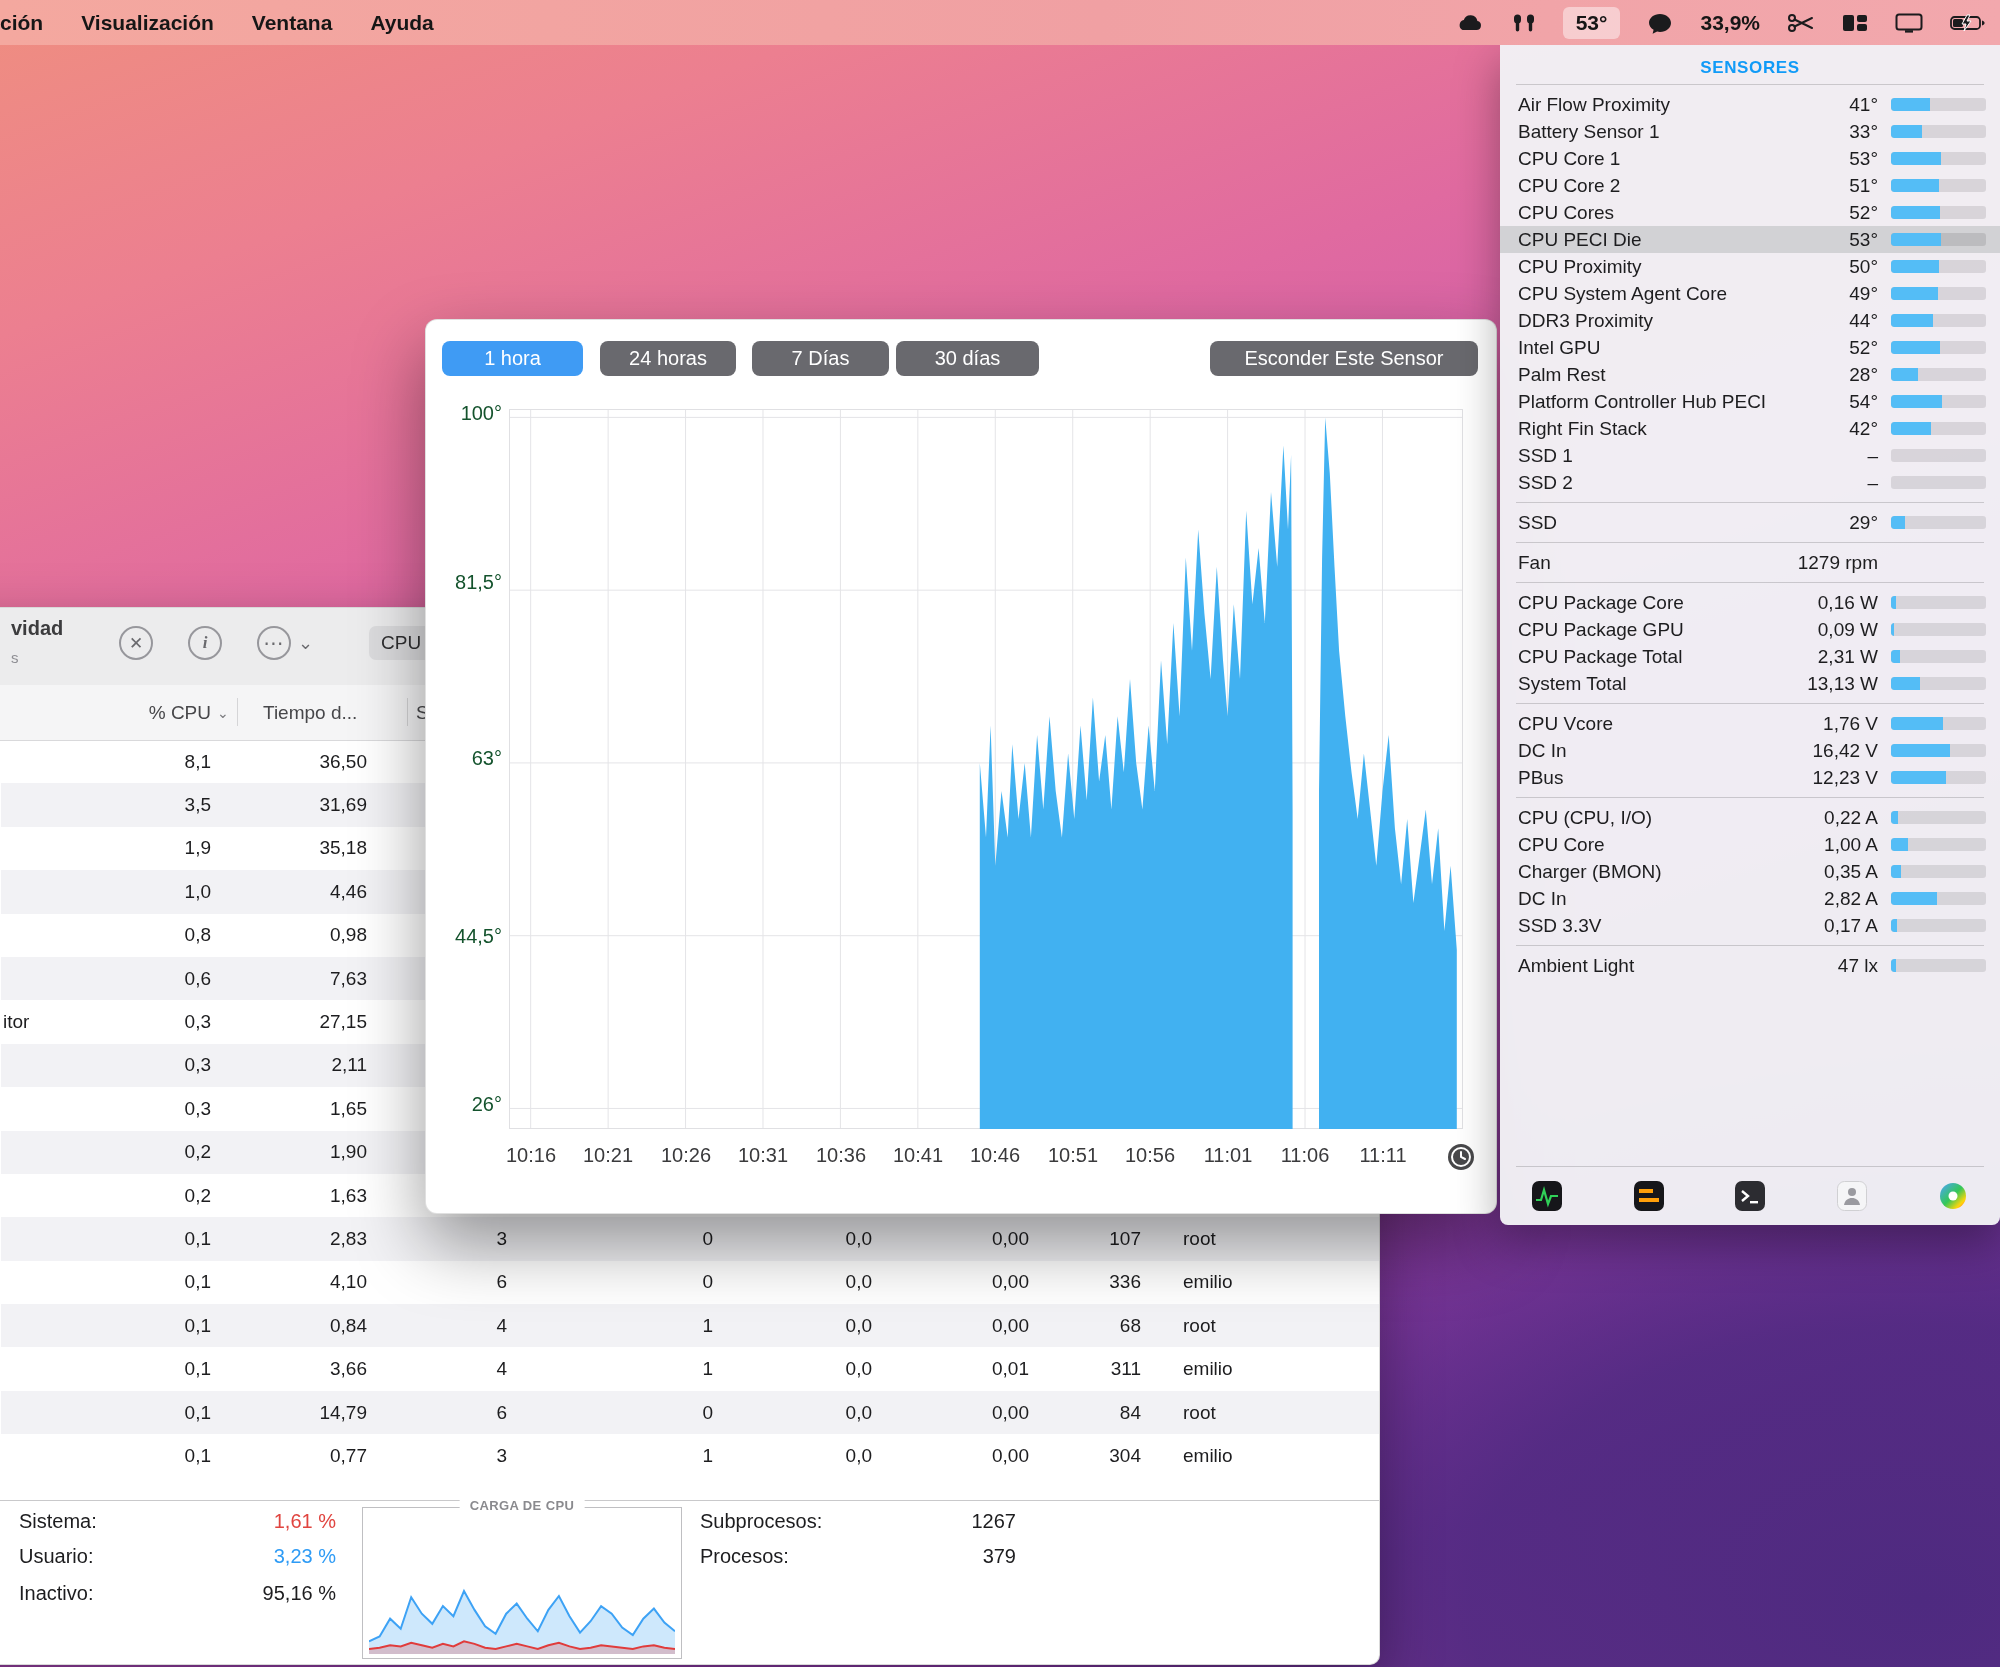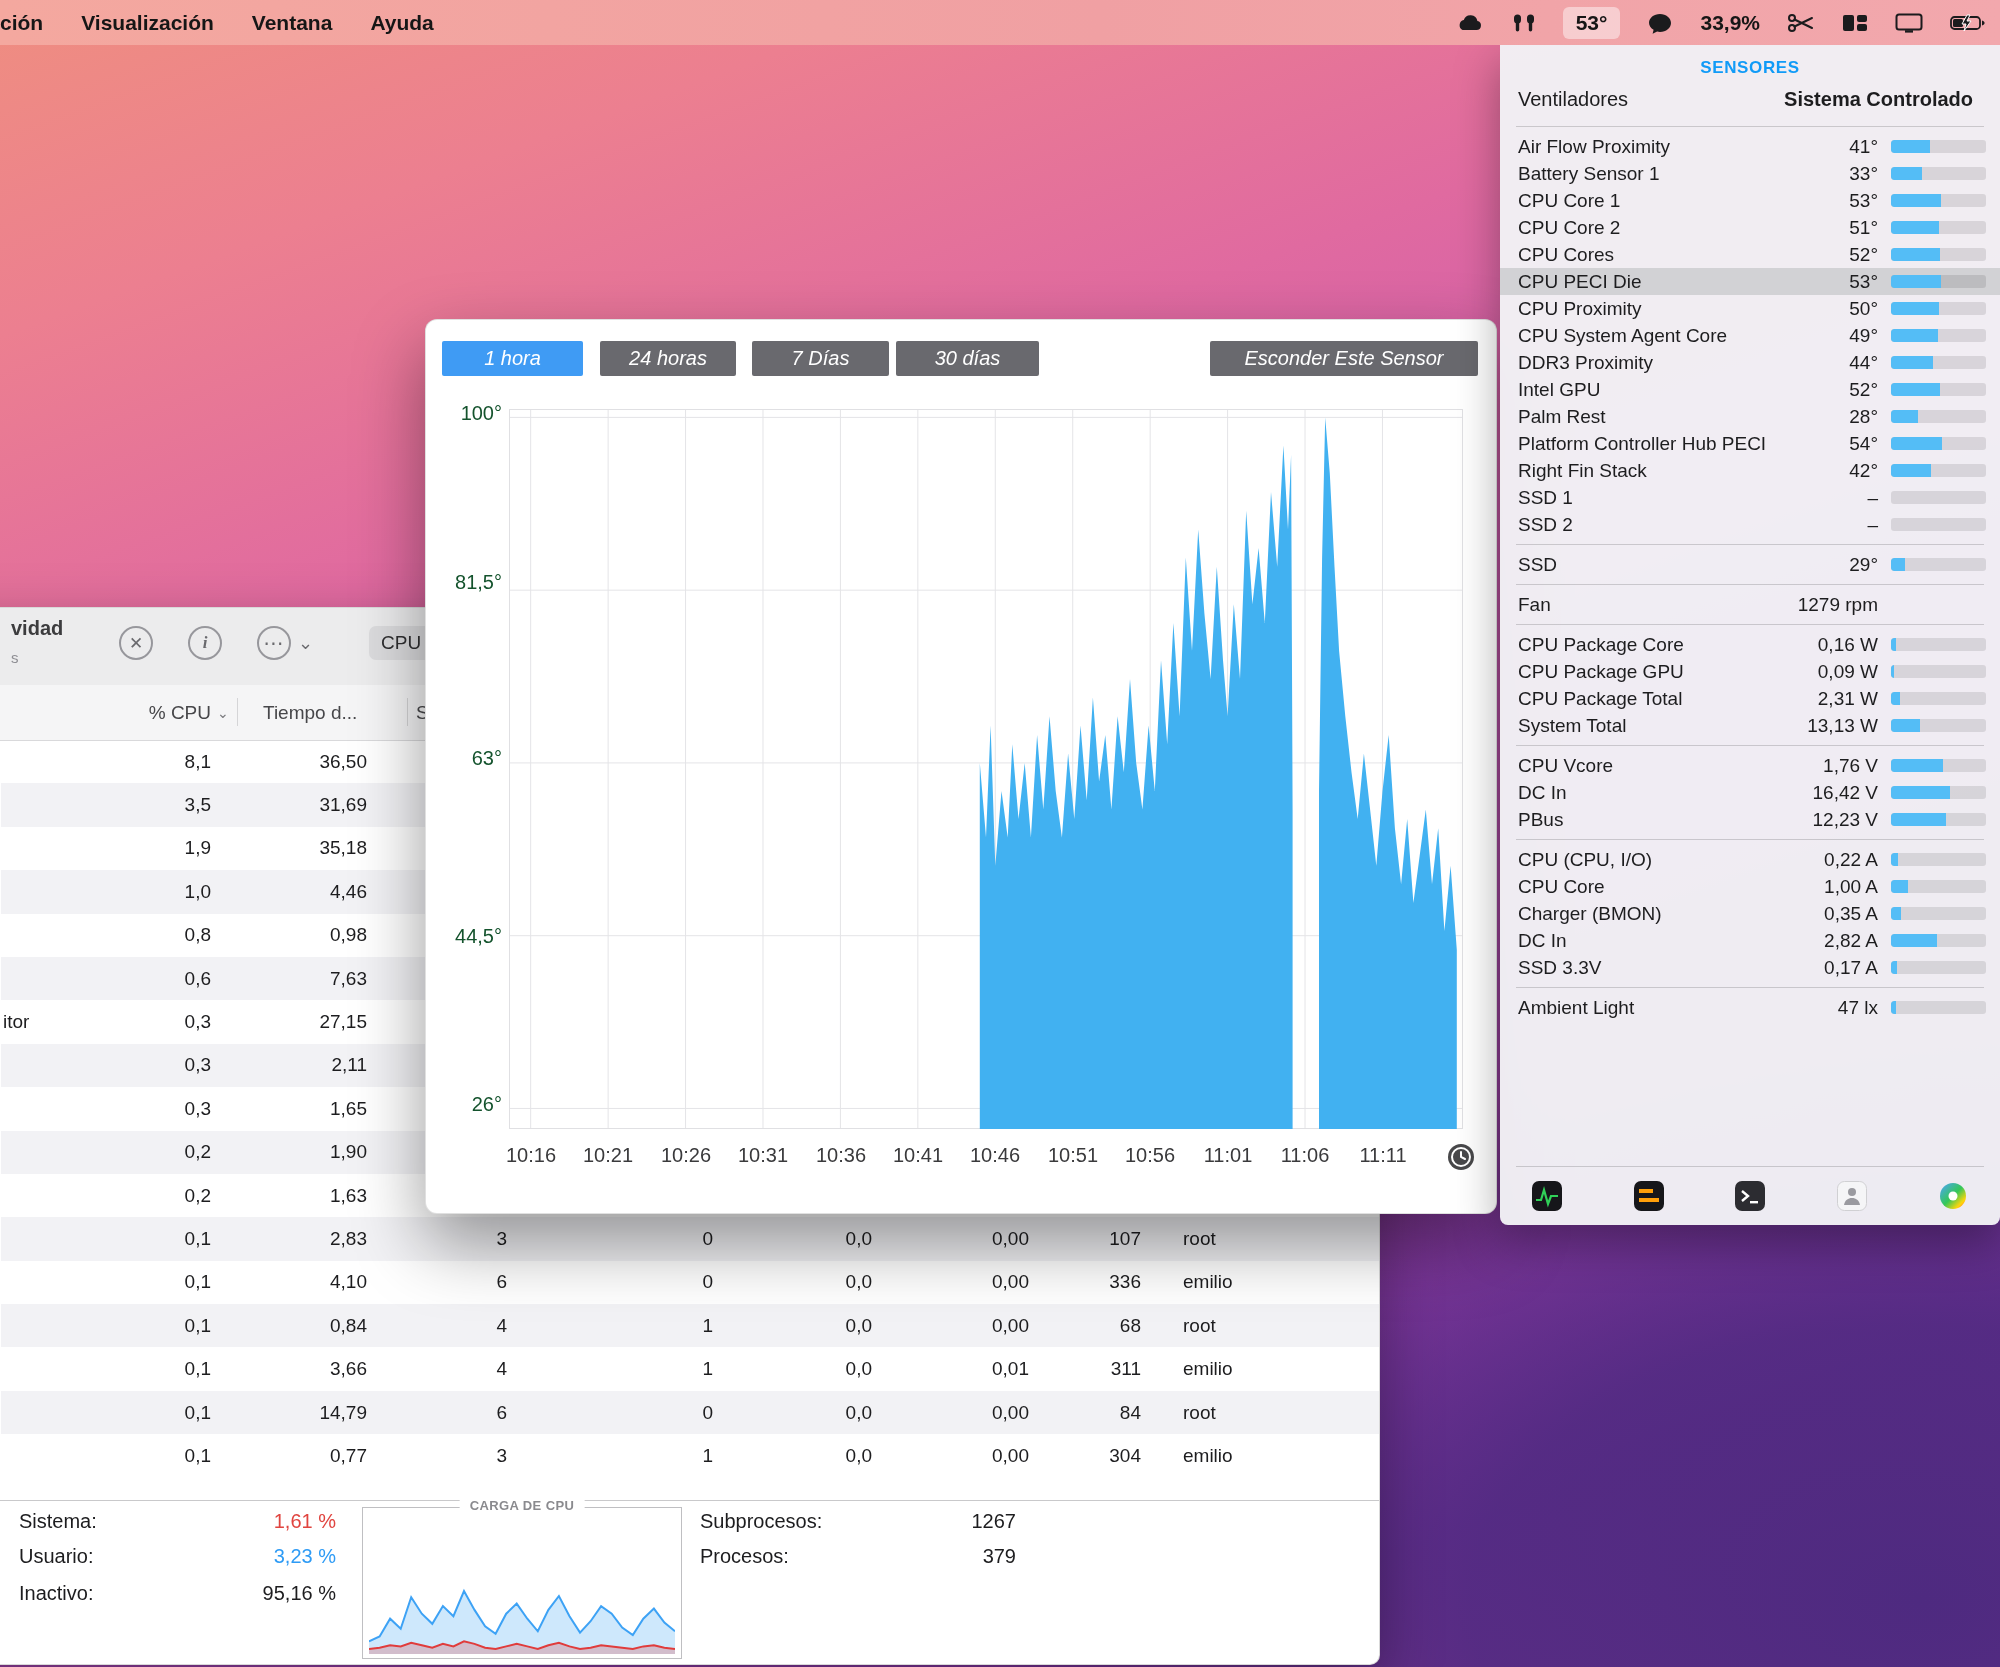--- a/index.html
+++ b/index.html
@@ -65,22 +65,22 @@
   .f-blue{color:#2e9bf5;}
   .carga-box{position:absolute;left:361px;top:899px;width:320px;height:152px;border:1px solid #bfbfc2;box-sizing:border-box;}
   .carga-label{position:absolute;left:50%;top:-10px;transform:translateX(-50%);background:#fff;padding:0 10px;
     font-size:13px;font-weight:700;color:#8a8a8e;letter-spacing:0.4px;white-space:nowrap;}
   .f-val2{position:absolute;font-size:20px;width:140px;text-align:right;white-space:nowrap;}
 
   
   .chart-window{position:absolute;left:425px;top:319px;width:1070px;height:893px;z-index:30;
     background:#ffffff;border-radius:12px;box-shadow:0 30px 70px rgba(0,0,0,0.4);
     border:1px solid rgba(0,0,0,0.12);}
-  .cw-btn{position:absolute;top:21px;height:35px;border-radius:2px;color:#fff;font-size:20px;
-    display:flex;align-items:center;justify-content:center;background:#69696e;white-space:nowrap;font-style:italic;}
+  .cw-btn{position:absolute;top:21px;height:35px;border-radius:8px;color:#fff;font-size:20px;
+    display:flex;align-items:center;justify-content:center;background:#69696e;white-space:nowrap;}
   .cw-btn.active{background:#3f9bf4;}
   #main-chart{position:absolute;left:83px;top:89px;}
   .ylab{position:absolute;width:70px;text-align:right;font-size:20px;color:#14532d;}
   .xlab{position:absolute;width:70px;text-align:center;font-size:20px;color:#3a3a3c;top:824px;}
   .cw-clock{position:absolute;left:1022px;top:824px;width:26px;height:26px;border-radius:50%;background:#48484a;}
   .cw-clock svg{position:absolute;left:0;top:0;}
 
   
   .sensors-panel{position:absolute;left:1500px;top:45px;width:500px;height:1180px;z-index:35;
     background:rgba(242,242,245,0.97);border-radius:0 0 8px 8px;
@@ -381,24 +381,20 @@
           <rect x="3" y="5" width="10" height="8" rx="1.5" fill="#1b1b1d"></rect>
           <path d="M32 6.5v5c1.6-.4 2.6-1.4 2.6-2.5s-1-2.1-2.6-2.5z" fill="#1b1b1d"></path>
           <path d="M17 1l-5 9h4l-2 7 7-10h-4l3-6z" fill="#1b1b1d" stroke="#ffffff" stroke-width="1"></path>
         </svg>
       </span>
     </div>
   </div>
 
   <div class="sensors-panel">
     <div class="sp-title">SENSORES</div>
-    <div class="sp-fans">
-      <span class="spf-l">Ventiladores</span>
-      <span class="spf-v">Sistema Controlado</span>
-    </div>
     <div class="sp-div"></div>
 
     <div>
       <div class="s-row">
           <span class="s-name">Air Flow Proximity</span>
           <span class="s-val">41°</span>
           <span class="s-bar">
             <span class="s-fill" style="width: 41%;"></span>
           </span>
         </div>

